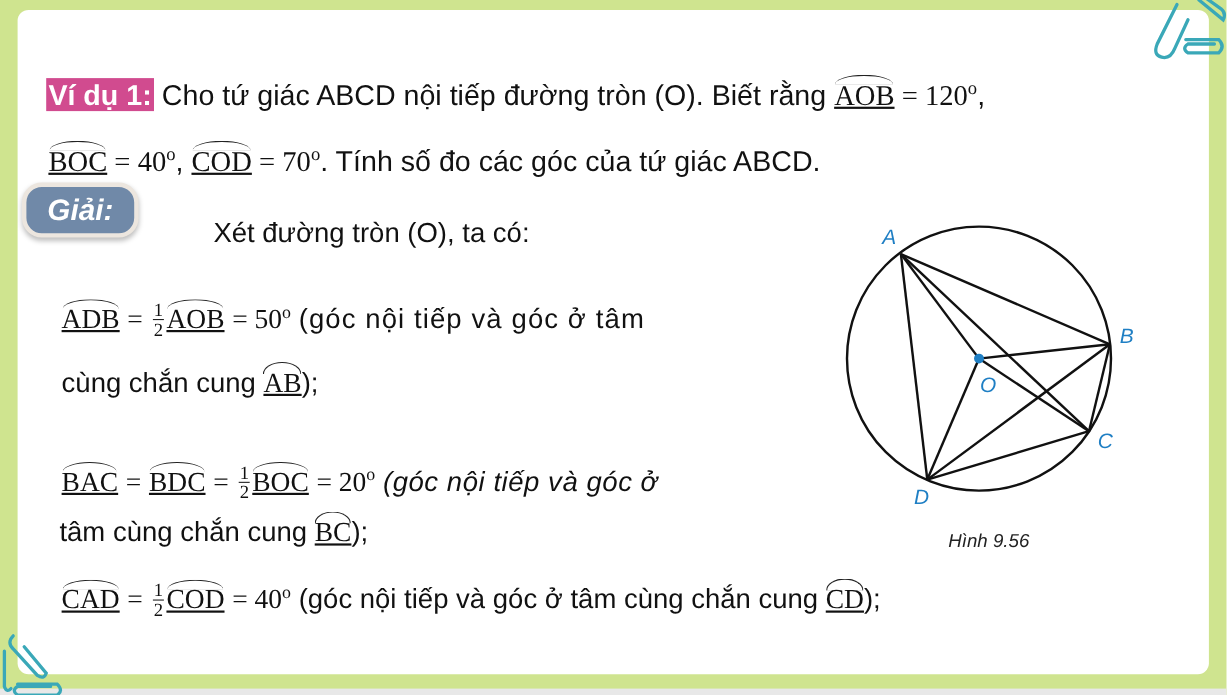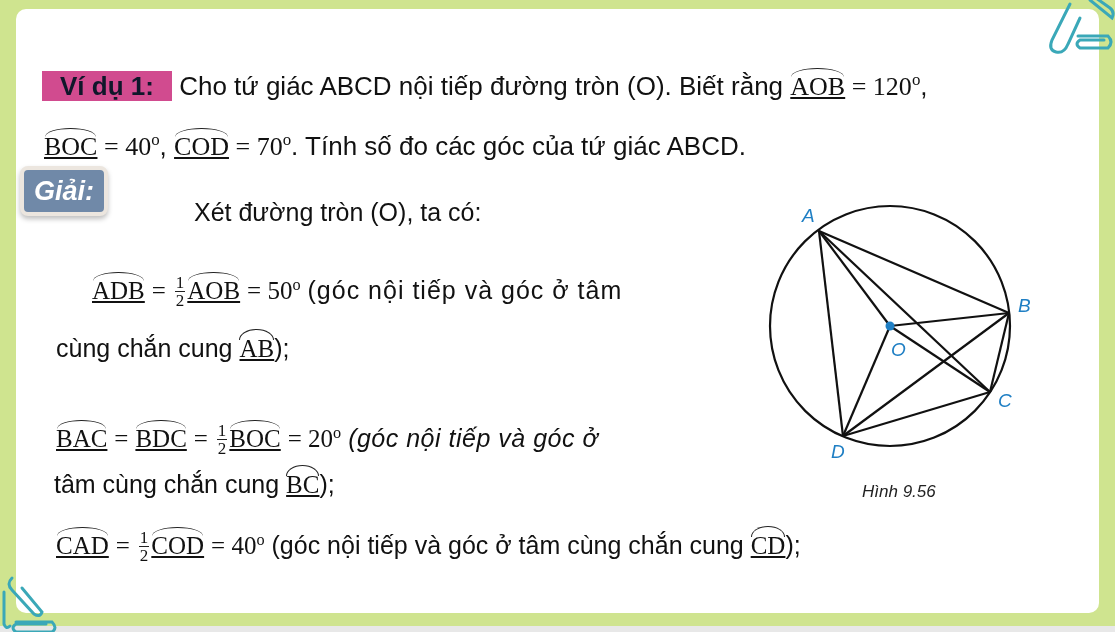--- a/index.html
+++ b/index.html
@@ -34,25 +34,25 @@
     border-radius:50% 50% 0 0 / 100% 100% 0 0;
   }
   .frac {
     display:inline-flex; flex-direction:column; align-items:center;
     font-family:"Liberation Serif", serif; font-size:17px; line-height:17px;
     vertical-align:middle; margin:0 2px; position:relative; top:-1px;
   }
   .frac .num { border-bottom:1.2px solid #222; padding:0 1px; }
   .sup { font-size:0.65em; vertical-align:super; line-height:0; }
   .vidu {
-    background:#d14b8f; color:#0f172a; font-weight:bold; padding:0 18px;
+    background:#d14b8f; color:#ffffff; font-weight:bold; padding:0 2px;
   }
   .giai {
-    position:absolute; left:20px; top:166px; width:88px; height:50px;
-    border-radius:8px; background:#7089a8;
+    position:absolute; left:20px; top:166px; width:106px; height:50px;
+    border-radius:18px; background:#7089a8;
     border:4px solid #ece6df;
     box-shadow:0 3px 5px rgba(0,0,0,0.25);
     color:#fff; font-weight:bold; font-style:italic; font-size:27px;
     display:flex; align-items:center; justify-content:center; box-sizing:border-box;
   }
   .narrow { font-family:"Liberation Sans", sans-serif; font-size:25px; }
   .figure { position:absolute; left:760px; top:195px; width:300px; height:310px; }
   .clip { position:absolute; }
 </style>
 </head>
@@ -70,21 +70,21 @@
 
 <div class="line" style="left:44px; top:130px;">
   <span class="hat">BOC</span><span class="serif"> <span>= 40</span><span class="sup">o</span></span><span>,</span>
   <span class="hat">COD</span><span class="serif"> <span>= 70</span><span class="sup">o</span></span><span>. Tính số đo các góc của tứ giác ABCD.</span>
 </div>
 
 <div class="giai">Giải:</div>
 
 <div class="line narrow" style="left:174px; top:196px;margin-left:20px;">Xét đường tròn (O), ta có:</div>
 
-<div class="line narrow" style="left:56px; top:274px;margin-left:36px;">
+<div class="line narrow" style="left:56px; top:274px;">
   <span class="hat">ADB</span>
   <span class="serif">=</span>
   <span class="frac">
       <span class="num">1</span>
       <span>2</span>
     </span><span class="hat">AOB</span>
   <span class="serif"><span>= 50</span><span class="sup">o</span></span>
   <span style="letter-spacing:1px;">(góc nội tiếp và góc ở tâm</span>
 </div>
 <div class="line narrow" style="left:56px; top:332px;">

